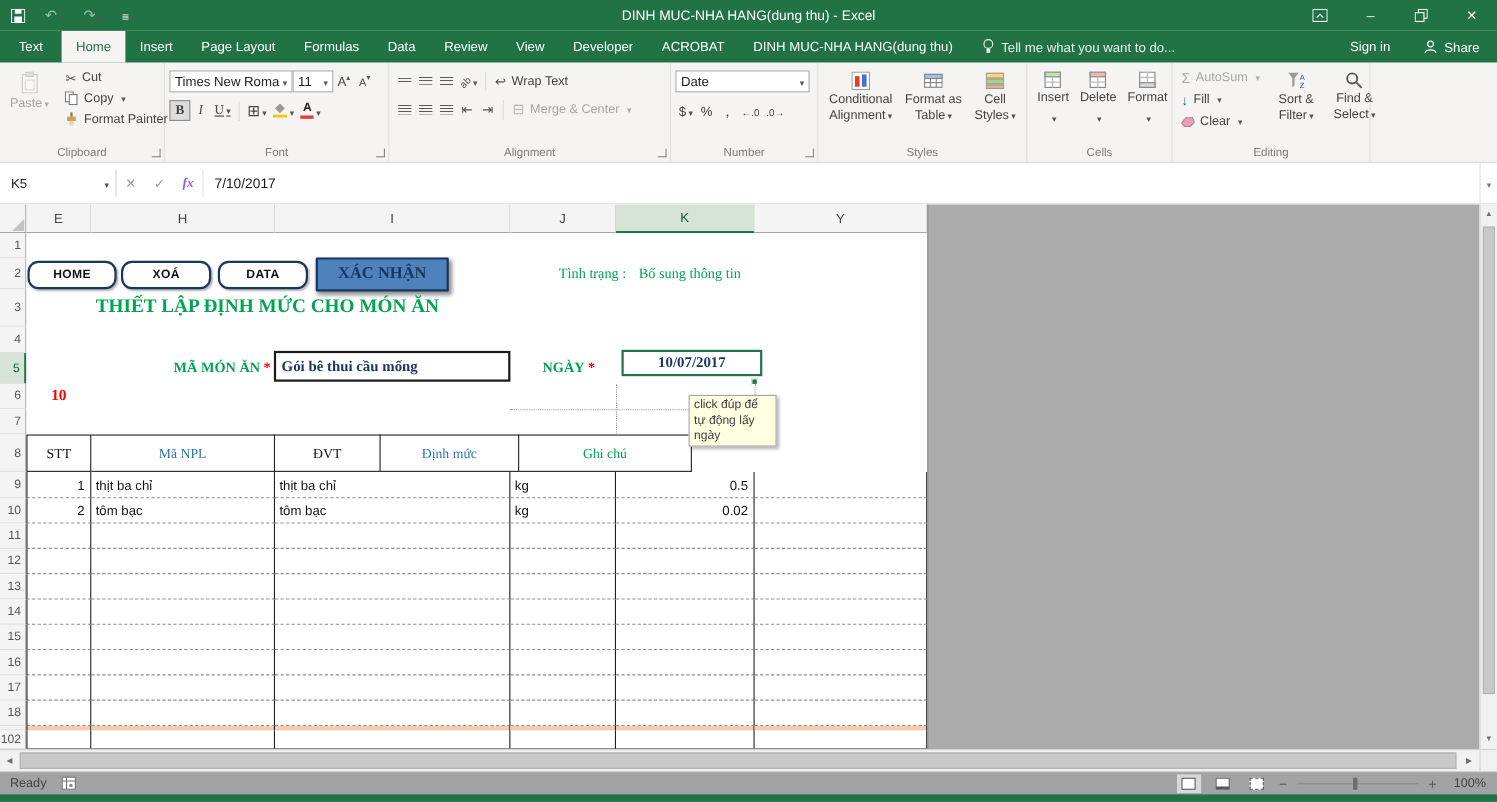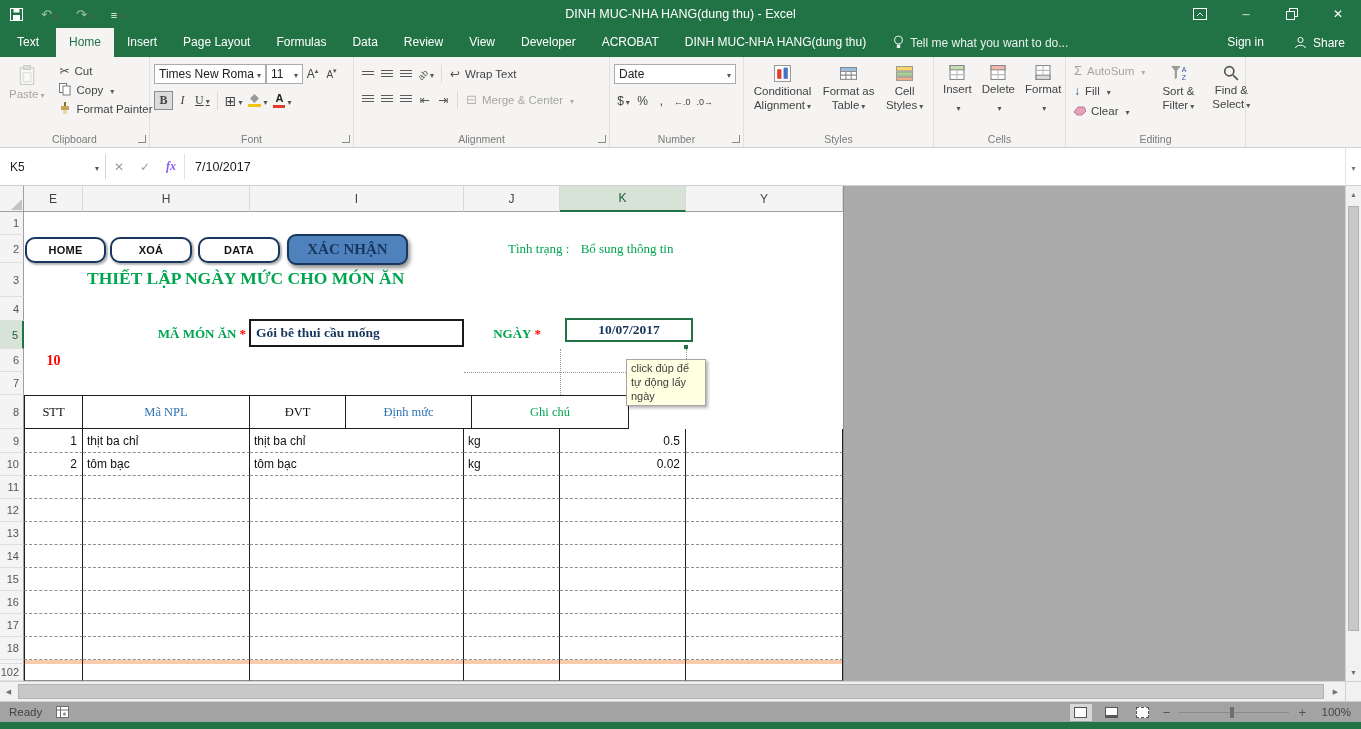--- a/index.html
+++ b/index.html
@@ -107,21 +107,21 @@
 .strip .tc{background:#F8CBAD;border-right:1px solid #1f1f1f}
 .strip .tc:first-child{border-left:1px solid #1f1f1f}
 .r102 .tc{border-right:1px solid #1f1f1f;border-bottom:1px solid #8f8f8f}
 .r102 .tc:first-child{border-left:1px solid #1f1f1f}
 .num{justify-content:flex-end;padding-right:5px}
 .txt{justify-content:flex-start;padding-left:4px}
 .c-blue{color:#2E74B5}
 .c-green{color:#00A550}
 .ov{position:absolute}
 .btn-sheet{display:flex;align-items:center;justify-content:center;background:#fff;border:2px solid #17375E;border-radius:10px;font-weight:bold;font-size:11px;color:#111;box-shadow:1.5px 1.5px 2px rgba(0,0,0,.3);letter-spacing:.3px}
-.btn-confirm{display:flex;align-items:center;justify-content:center;background:#4F81BD;border:2px solid #17375E;border-radius:9px;font-weight:bold;font-size:15px;color:#17375E;font-family:"Liberation Serif","DejaVu Serif",serif;box-shadow:2px 3px 4px rgba(0,0,0,.45)}
+.btn-confirm{display:flex;align-items:center;justify-content:center;background:#4F81BD;border:2px solid #17375E;border-radius:1px;font-weight:bold;font-size:15px;color:#17375E;font-family:"Liberation Serif","DejaVu Serif",serif;box-shadow:2px 3px 4px rgba(0,0,0,.45)}
 .green-serif{font-family:"Liberation Serif","DejaVu Serif",serif;color:#00A550}
 .formtitle{font-family:"Liberation Serif","DejaVu Serif",serif;color:#00A550;font-weight:bold;font-size:17.5px;white-space:nowrap}
 .flabel{font-family:"Liberation Serif","DejaVu Serif",serif;color:#00A550;font-weight:bold;font-size:13px;text-align:right;white-space:nowrap}
 .ast{color:#FF0000;font-weight:bold;margin-left:3px}
 .cellbox{background:#fff;border:2px solid #1a1a1a;display:flex;align-items:center;padding-left:5px;font-family:"Liberation Serif","DejaVu Serif",serif;font-weight:bold;font-size:13.5px;color:#17365D}
 .selbox{background:#fff;border:2px solid #217346;display:flex;align-items:center;justify-content:center;font-family:"Liberation Serif","DejaVu Serif",serif;font-weight:bold;font-size:13.5px;color:#17365D}
 .handle{width:6px;height:6px;background:#217346;border:1px solid #fff}
 .countval{color:#FF0000;font-weight:bold;font-size:14px;font-family:"Liberation Serif","DejaVu Serif",serif;text-align:center}
 .tooltip{background:#FFFFE1;border:1px solid #a6a6a6;box-shadow:2px 2px 3px rgba(0,0,0,.3);font-size:11px;color:#3d3d3d;padding:2px 4px;line-height:1.25;z-index:5}
 .guide-v{width:0;border-left:1px dotted #9a9a9a}
@@ -699,21 +699,21 @@
       </div>
     <div class="ov btn-confirm" style="left:263px;top:22px;width:121px;height:31px">
         <span>XÁC NHẬN</span>
       </div>
 
     <div class="ov green-serif" style="left:484px;top:29px;font-size:13px;white-space:nowrap">
       <span>Tình trạng :</span>
       <span style="margin-left:8px">Bổ sung thông tin</span>
     </div>
 
-    <div class="ov formtitle" style="left:63px;top:56px">THIẾT LẬP NGÀY MỨC CHO MÓN ĂN</div>
+    <div class="ov formtitle" style="left:63px;top:56px">THIẾT LẬP ĐỊNH MỨC CHO MÓN ĂN</div>
 
     <div class="ov flabel" style="left:58px;top:114px;width:164px">
       <span>MÃ MÓN ĂN</span><span class="ast">*</span>
     </div>
     <div class="ov cellbox" style="left:225px;top:107px;width:215px;height:28px">
         <span>Gói bê thui cầu mống</span>
       </div>
 
     <div class="ov flabel" style="left:425px;top:114px;width:92px">
       <span>NGÀY</span><span class="ast">*</span>

